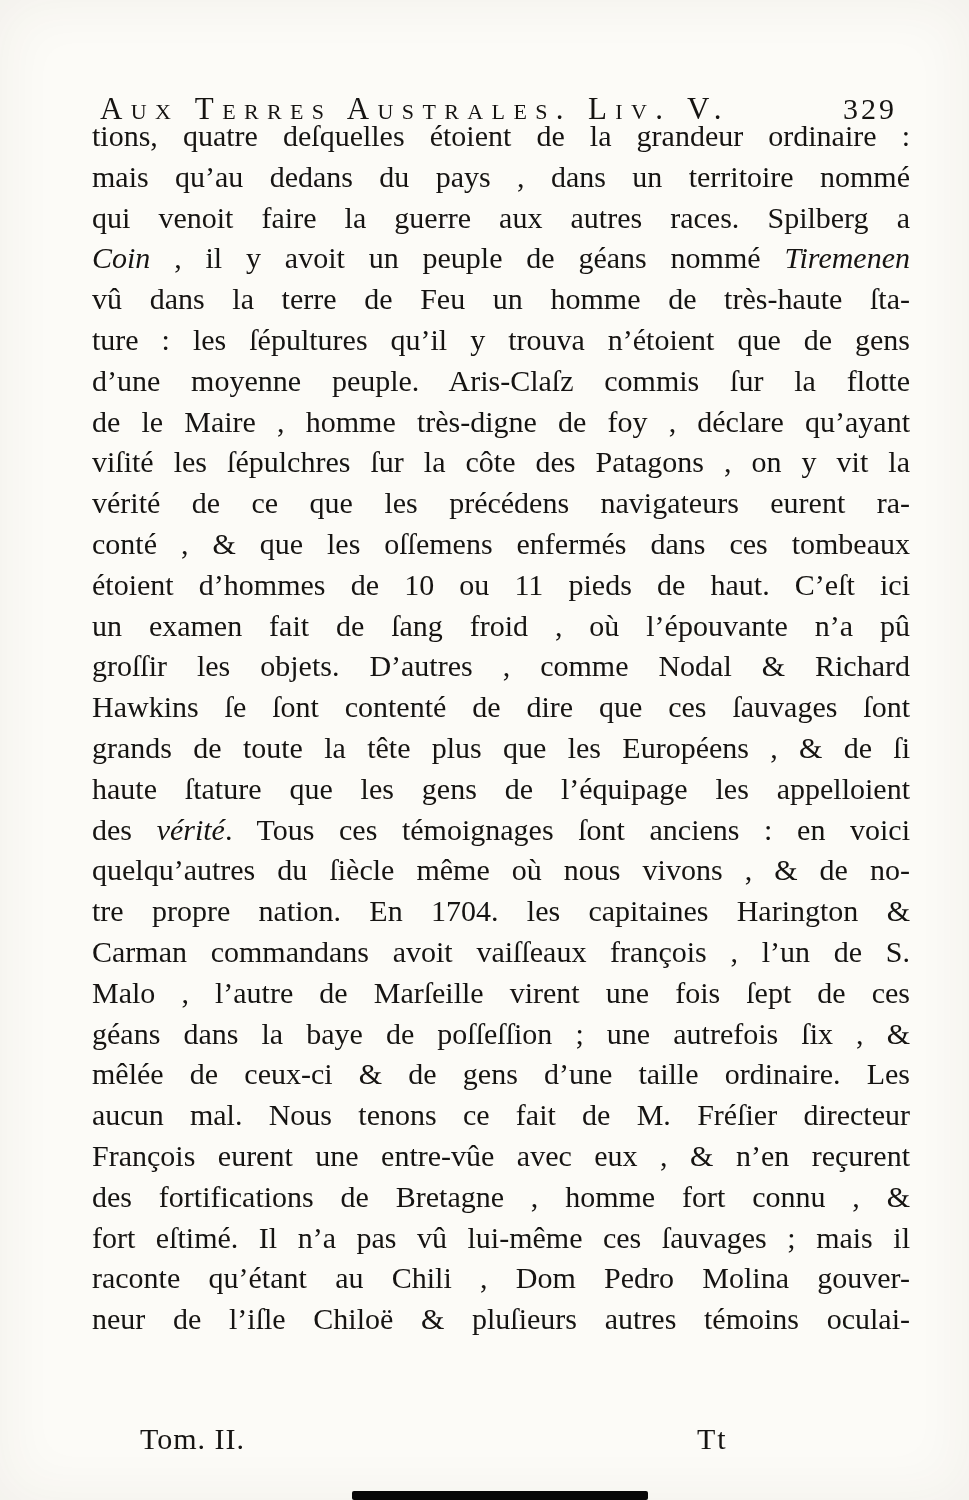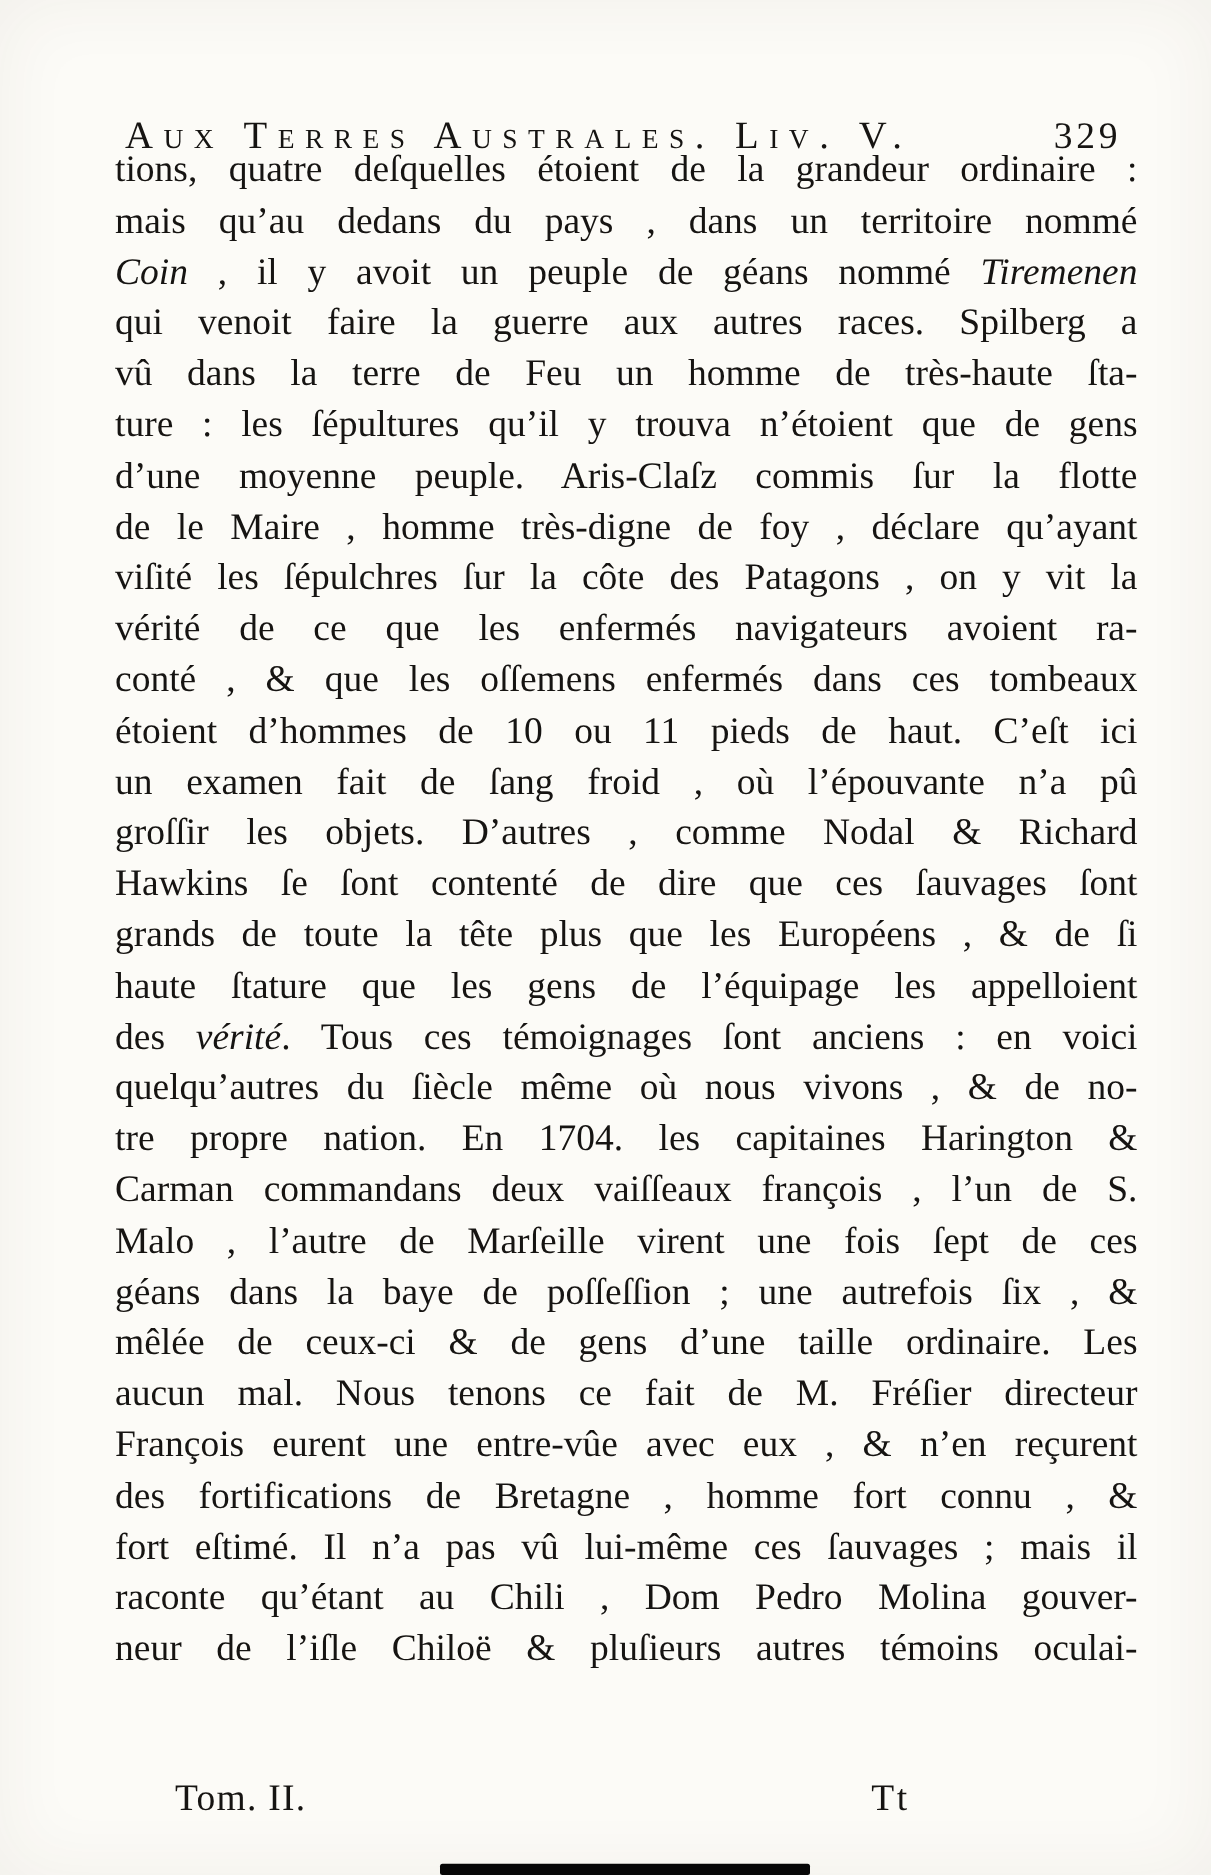--- a/index.html
+++ b/index.html
@@ -90,39 +90,39 @@
 <div class="page">
 
   <div class="running-head">
     <span class="rh-title">Aux Terres Australes. Liv. V.</span>
     <span class="rh-page">329</span>
   </div>
 
   <div class="body-text">
       <div class="line"><span>tions, quatre deſquelles étoient de la grandeur ordinaire :</span></div>
       <div class="line"><span>mais qu’au dedans du pays , dans un territoire nommé</span></div>
+      <div class="line"><span>qui venoit faire la guerre aux autres races. Spilberg a</span></div>
       <div class="line"><span class="it">Coin</span><span> , il y avoit un peuple de géans nommé </span><span class="it">Tiremenen</span></div>
-      <div class="line"><span>qui venoit faire la guerre aux autres races. Spilberg a</span></div>
       <div class="line"><span>vû dans la terre de Feu un homme de très-haute ſta-</span></div>
       <div class="line"><span>ture : les ſépultures qu’il y trouva n’étoient que de gens</span></div>
       <div class="line"><span>d’une moyenne peuple. Aris-Claſz commis ſur la flotte</span></div>
       <div class="line"><span>de le Maire , homme très-digne de foy , déclare qu’ayant</span></div>
       <div class="line"><span>viſité les ſépulchres ſur la côte des Patagons , on y vit la</span></div>
-      <div class="line"><span>vérité de ce que les enfermés navigateurs avoient ra-</span></div>
+      <div class="line"><span>vérité de ce que les précédens navigateurs eurent ra-</span></div>
       <div class="line"><span>conté , &amp; que les oſſemens enfermés dans ces tombeaux</span></div>
       <div class="line"><span>étoient d’hommes de 10 ou 11 pieds de haut. C’eſt ici</span></div>
       <div class="line"><span>un examen fait de ſang froid , où l’épouvante n’a pû</span></div>
       <div class="line"><span>groſſir les objets. D’autres , comme Nodal &amp; Richard</span></div>
       <div class="line"><span>Hawkins ſe ſont contenté de dire que ces ſauvages ſont</span></div>
       <div class="line"><span>grands de toute la tête plus que les Européens , &amp; de ſi</span></div>
       <div class="line"><span>haute ſtature que les gens de l’équipage les appelloient</span></div>
       <div class="line"><span>des </span><span class="it">vérité</span><span>. Tous ces témoignages ſont anciens : en voici</span></div>
       <div class="line"><span>quelqu’autres du ſiècle même où nous vivons , &amp; de no-</span></div>
       <div class="line"><span>tre propre nation. En 1704. les capitaines Harington &amp;</span></div>
-      <div class="line"><span>Carman commandans deux vaiſſeaux françois , l’un de S.</span></div>
+      <div class="line"><span>Carman commandans avoit vaiſſeaux françois , l’un de S.</span></div>
       <div class="line"><span>Malo , l’autre de Marſeille virent une fois ſept de ces</span></div>
       <div class="line"><span>géans dans la baye de poſſeſſion ; une autrefois ſix , &amp;</span></div>
       <div class="line"><span>mêlée de ceux-ci &amp; de gens d’une taille ordinaire. Les</span></div>
       <div class="line"><span>aucun mal. Nous tenons ce fait de M. Fréſier directeur</span></div>
       <div class="line"><span>François eurent une entre-vûe avec eux , &amp; n’en reçurent</span></div>
       <div class="line"><span>des fortifications de Bretagne , homme fort connu , &amp;</span></div>
       <div class="line"><span>fort eſtimé. Il n’a pas vû lui-même ces ſauvages ; mais il</span></div>
       <div class="line"><span>raconte qu’étant au Chili , Dom Pedro Molina gouver-</span></div>
       <div class="line"><span>neur de l’iſle Chiloë &amp; pluſieurs autres témoins oculai-</span></div>
     </div>

